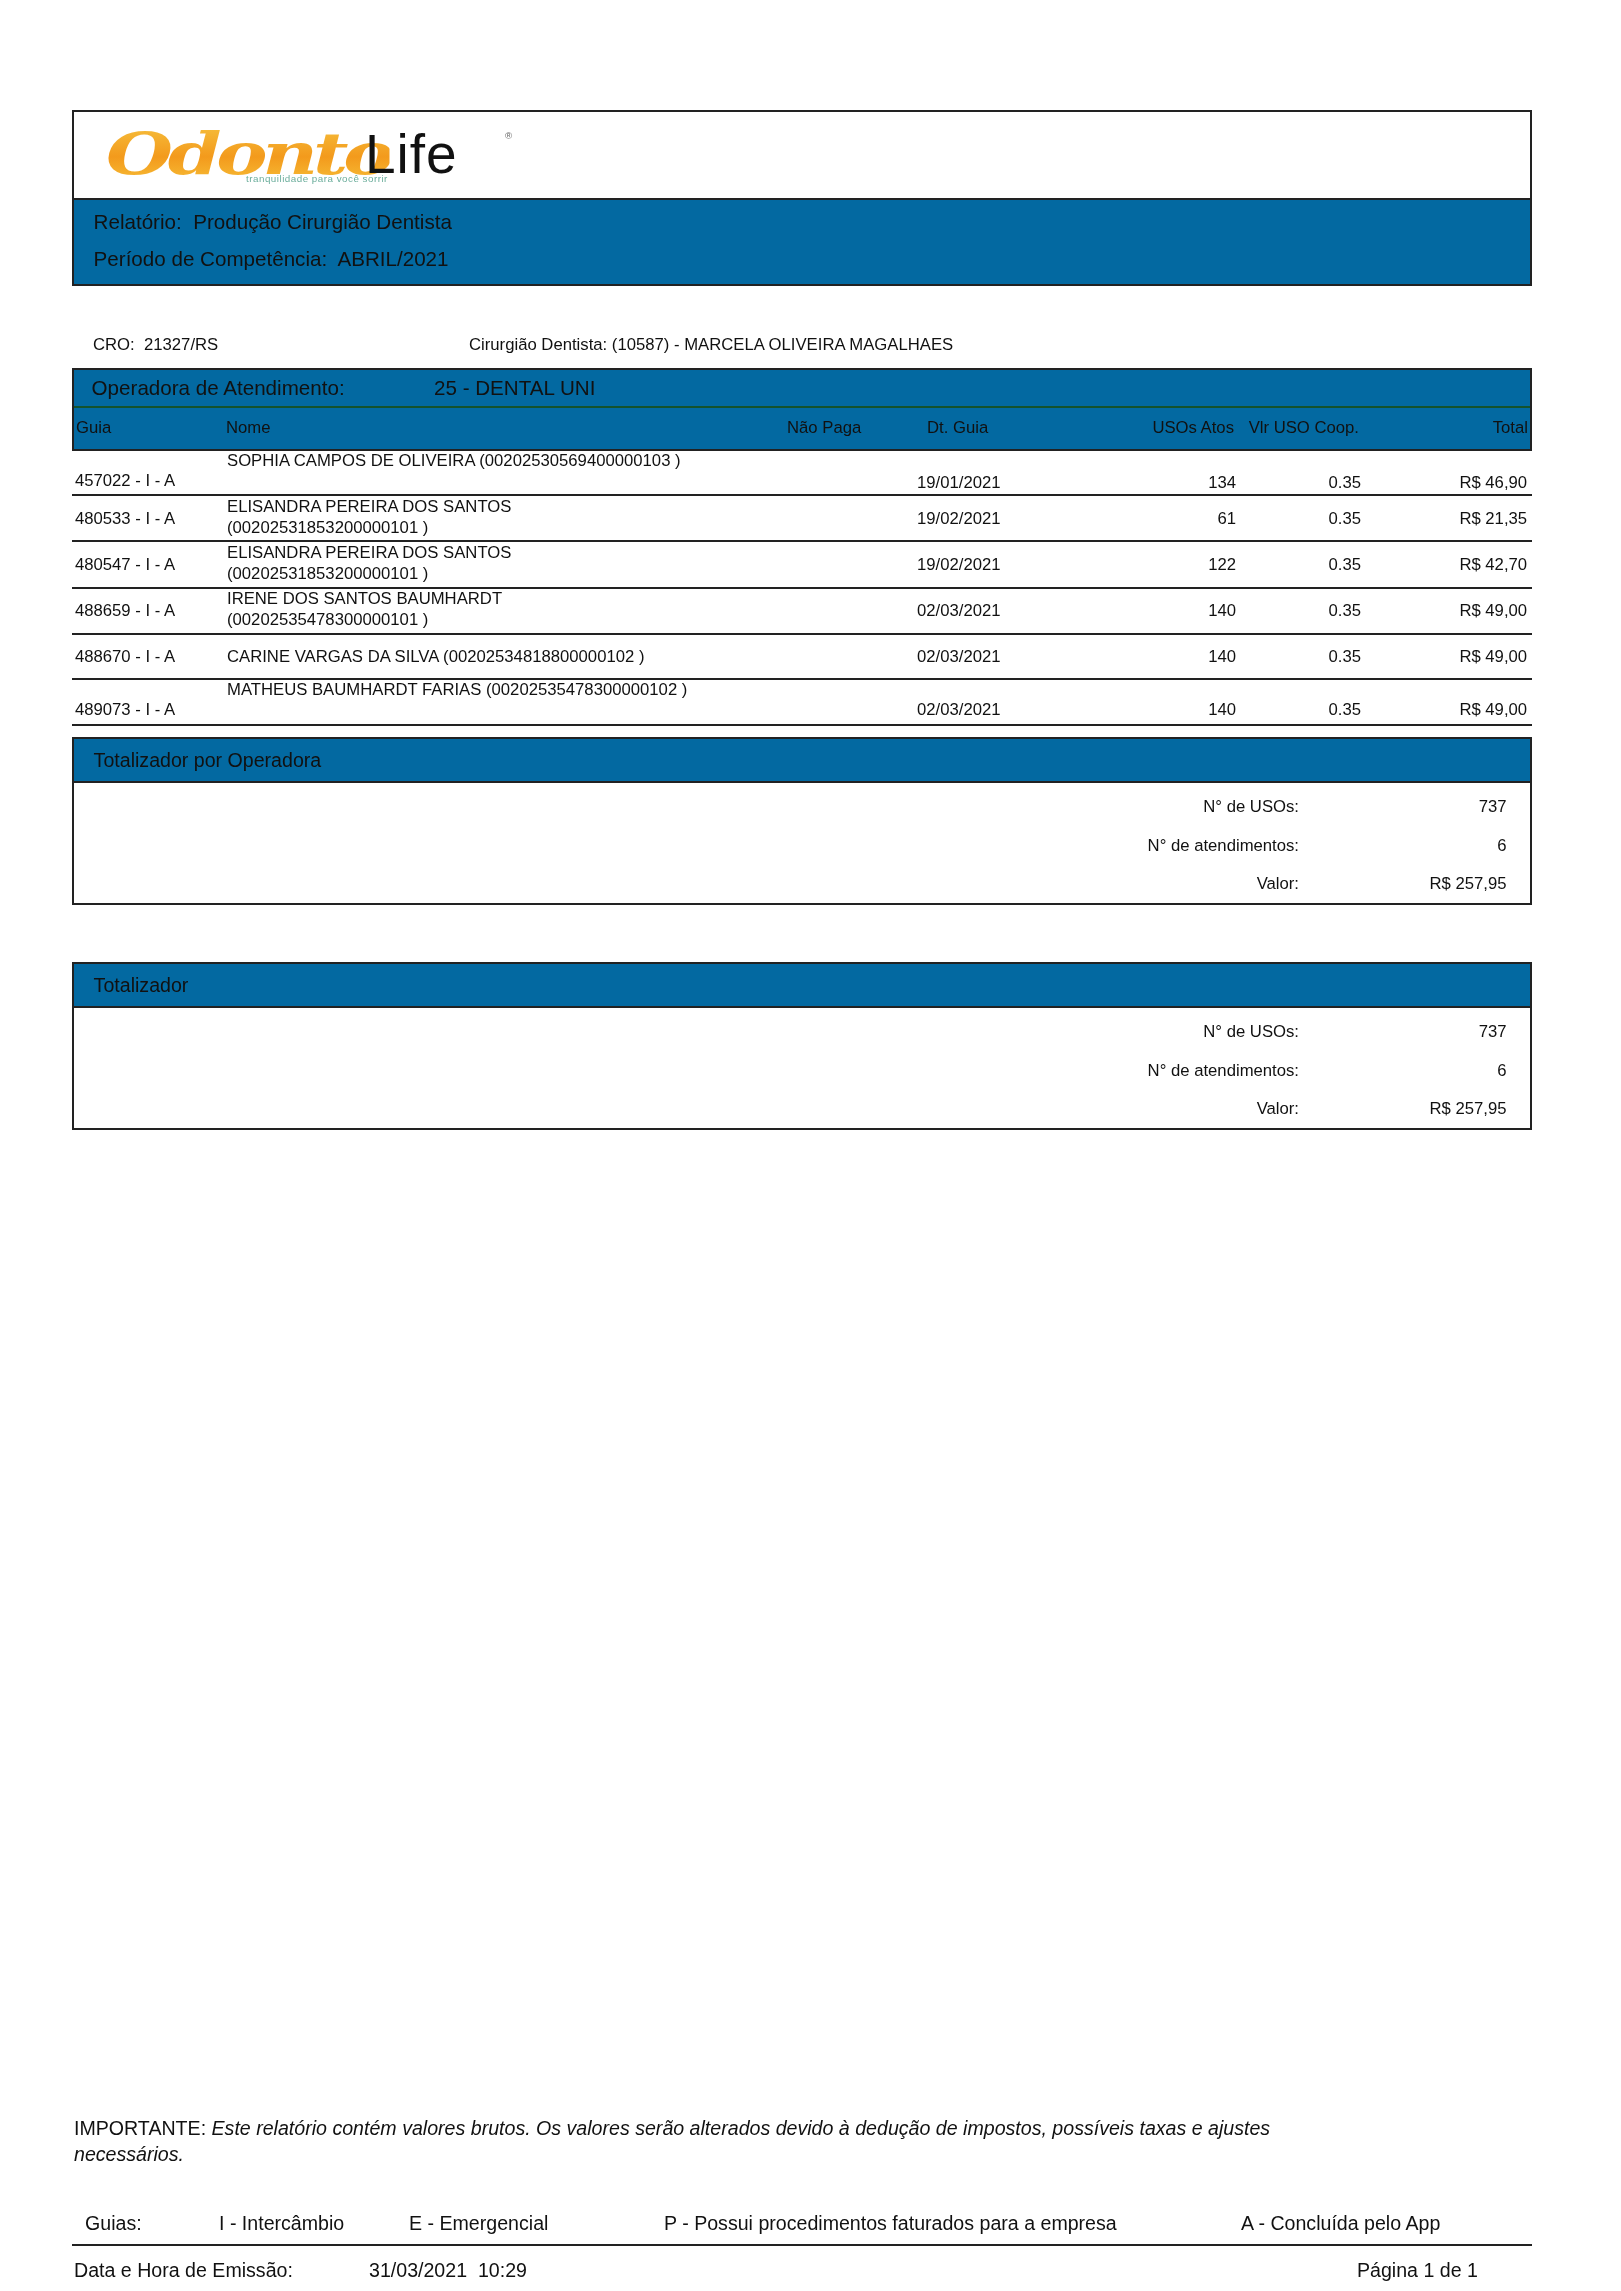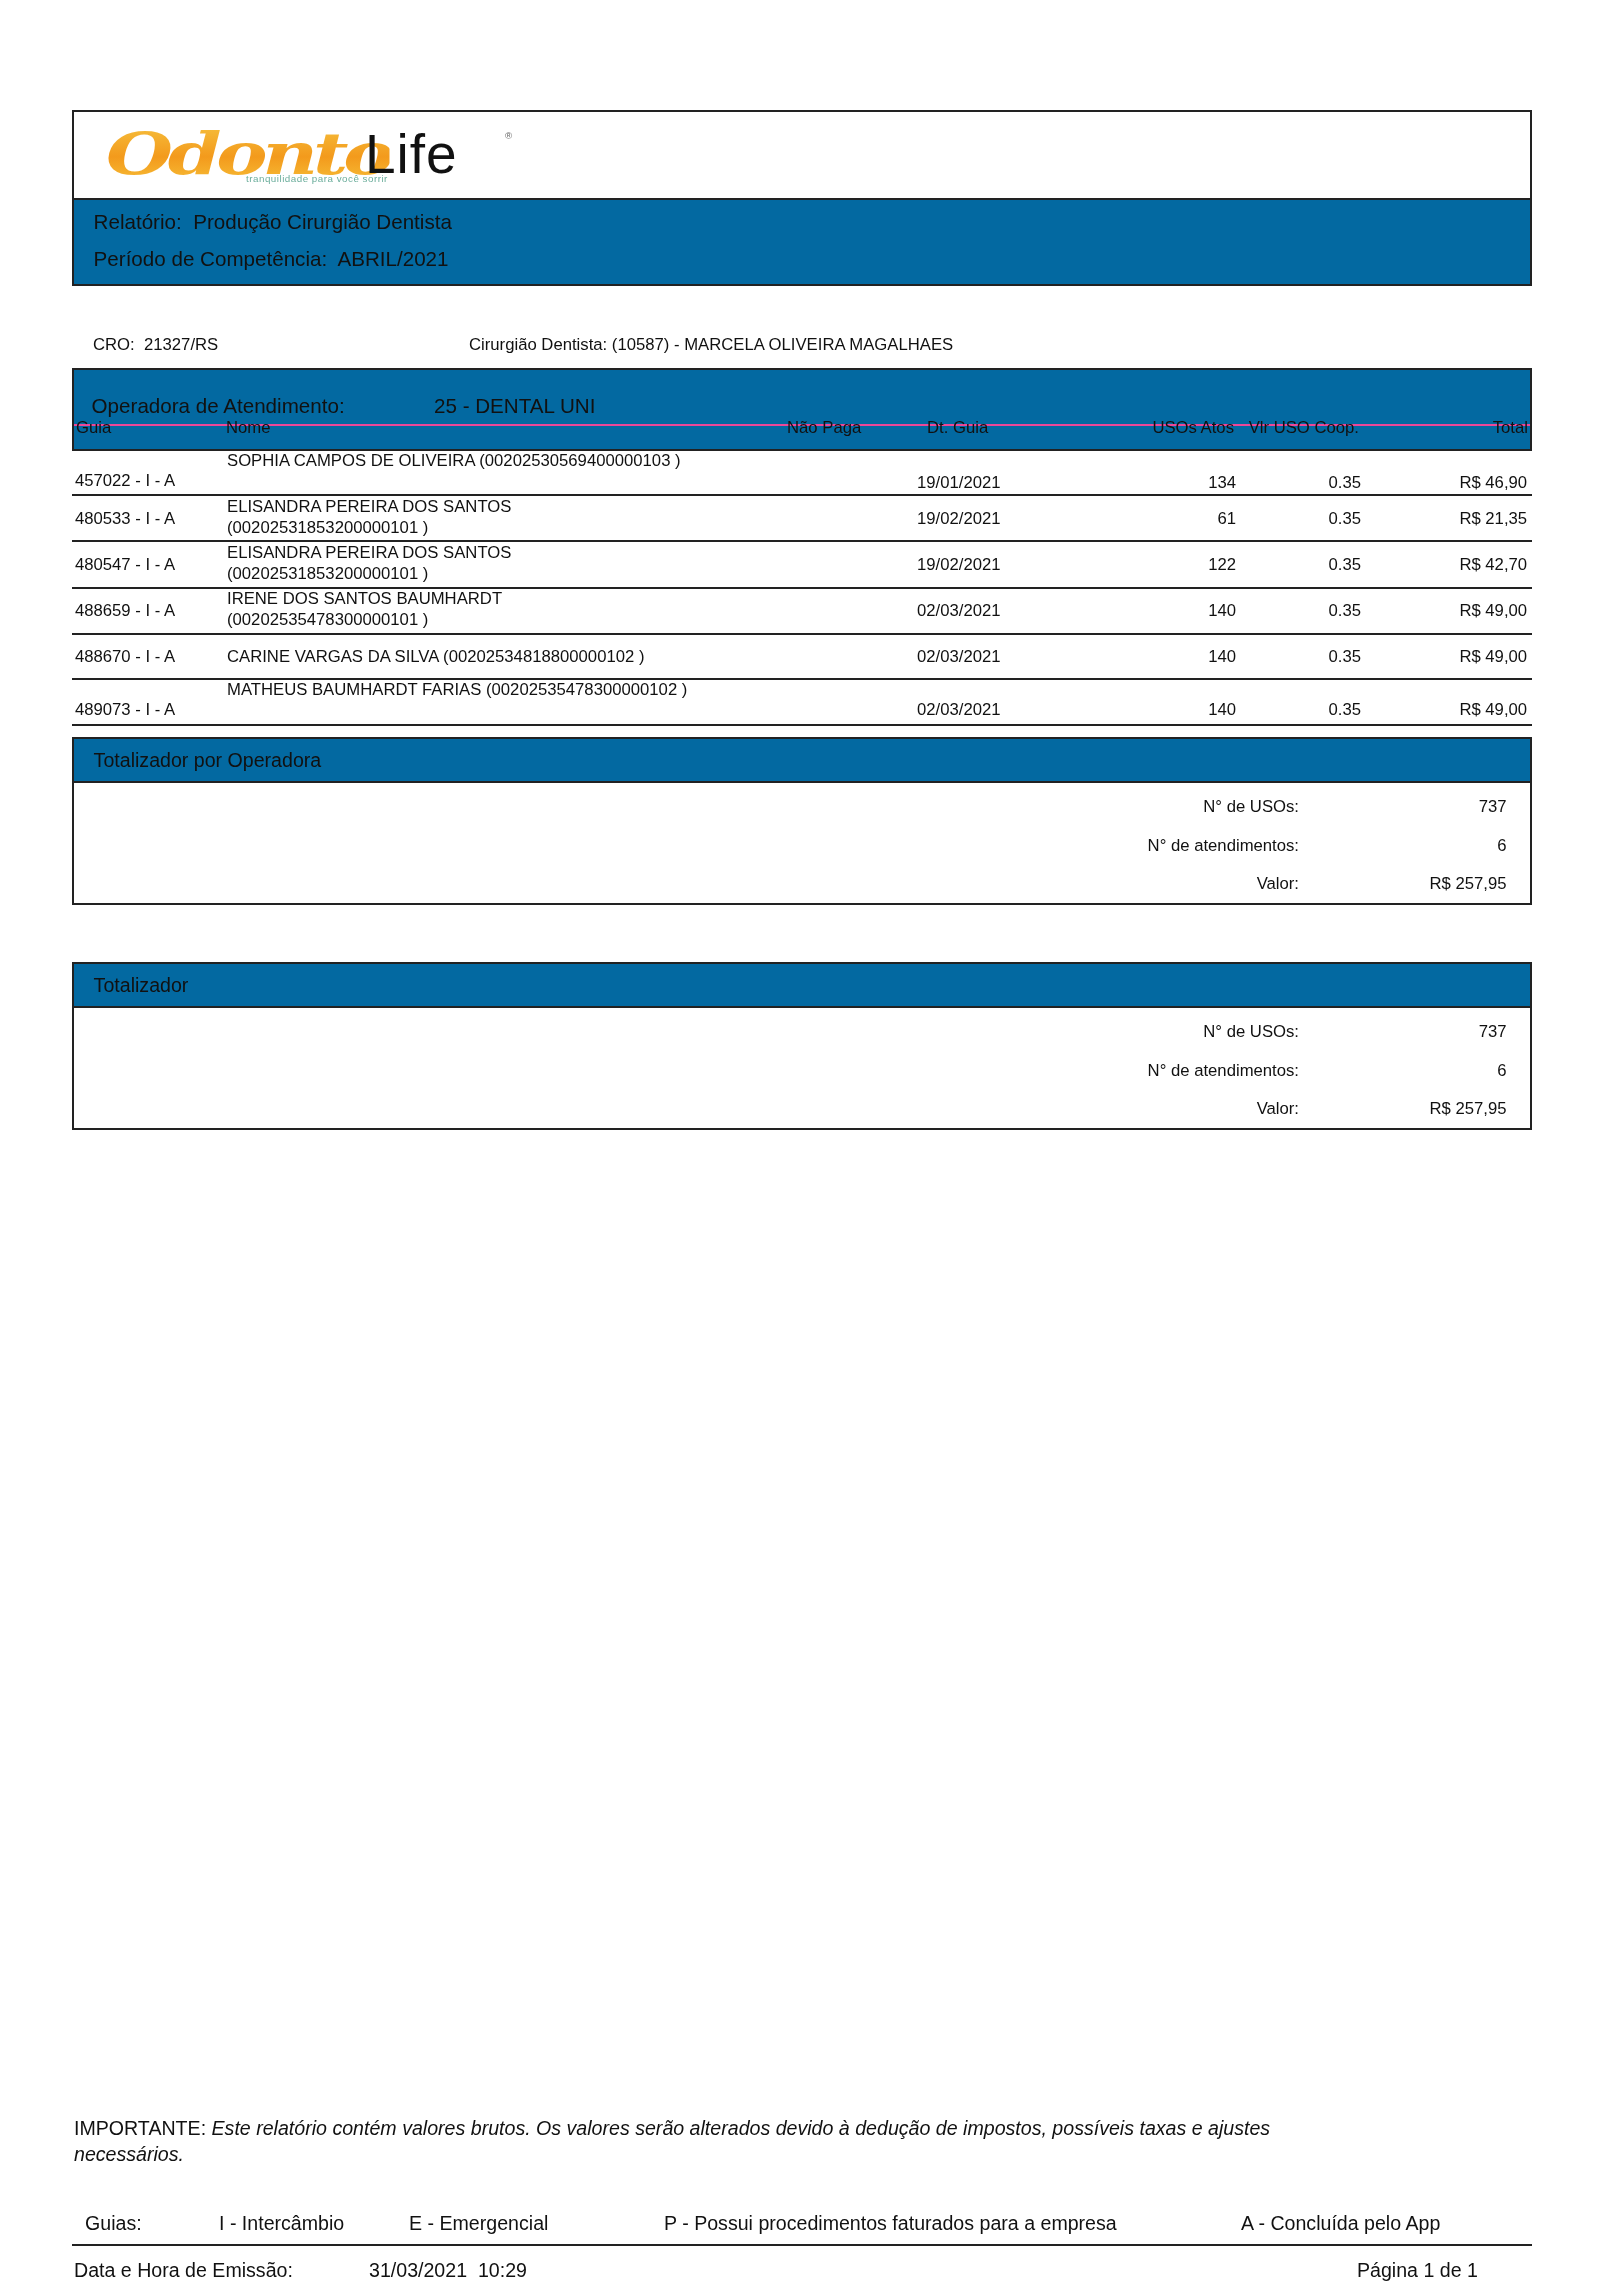--- a/index.html
+++ b/index.html
@@ -26,21 +26,21 @@
   .logo-life { position: absolute; left: 291px; top: 9.8px; font-size: 55px; color: #111; font-family: "Liberation Sans", sans-serif; letter-spacing: 1px; }
   .logo-reg { position: absolute; left: 431px; top: 17.6px; font-size: 9.8px; color: #666; }
   .logo-tag { position: absolute; left: 172px; top: 61px; font-size: 9.8px; color: #6cae9c; letter-spacing: 0.5px; }
   .hdr-line { position: absolute; left: 19.6px; font-size: 20.6px; }
 
   .small { font-size: 16.7px; }
   .cell { position: absolute; font-size: 16.7px; white-space: nowrap; }
 
   
   #op { left: 72px; top: 368px; width: 1460px; height: 83px; }
-  #op .op-title { position: absolute; left: 0; top: 0; right: 0; height: 36px; border-bottom: 2px solid #ec4899; margin-top: 18px; }
+  #op .op-title { position: absolute; left: 0; top: 0; right: 0; height: 36px; border-bottom: 2px solid #14532d; }
   #op .cols { position: absolute; left: 0; top: 38px; right: 0; bottom: 0; }
 
   .row-line { position: absolute; left: 72px; width: 1460px; height: 2px; background: #222; }
 
   
   .tot { position: absolute; left: 72px; width: 1460px; height: 168px; }
   .tot .tot-head { position: absolute; left: 0; top: 0; right: 0; height: 42px; border-bottom: 2px solid #222; }
   .tot .tot-body { position: absolute; left: 0; top: 44px; right: 0; bottom: 0; background: #fff; }
   .tot .lbl { position: absolute; right: 231px; font-size: 16.7px; text-align: right; white-space: nowrap; }
   .tot .val { position: absolute; right: 23.5px; font-size: 16.7px; text-align: right; white-space: nowrap; }

